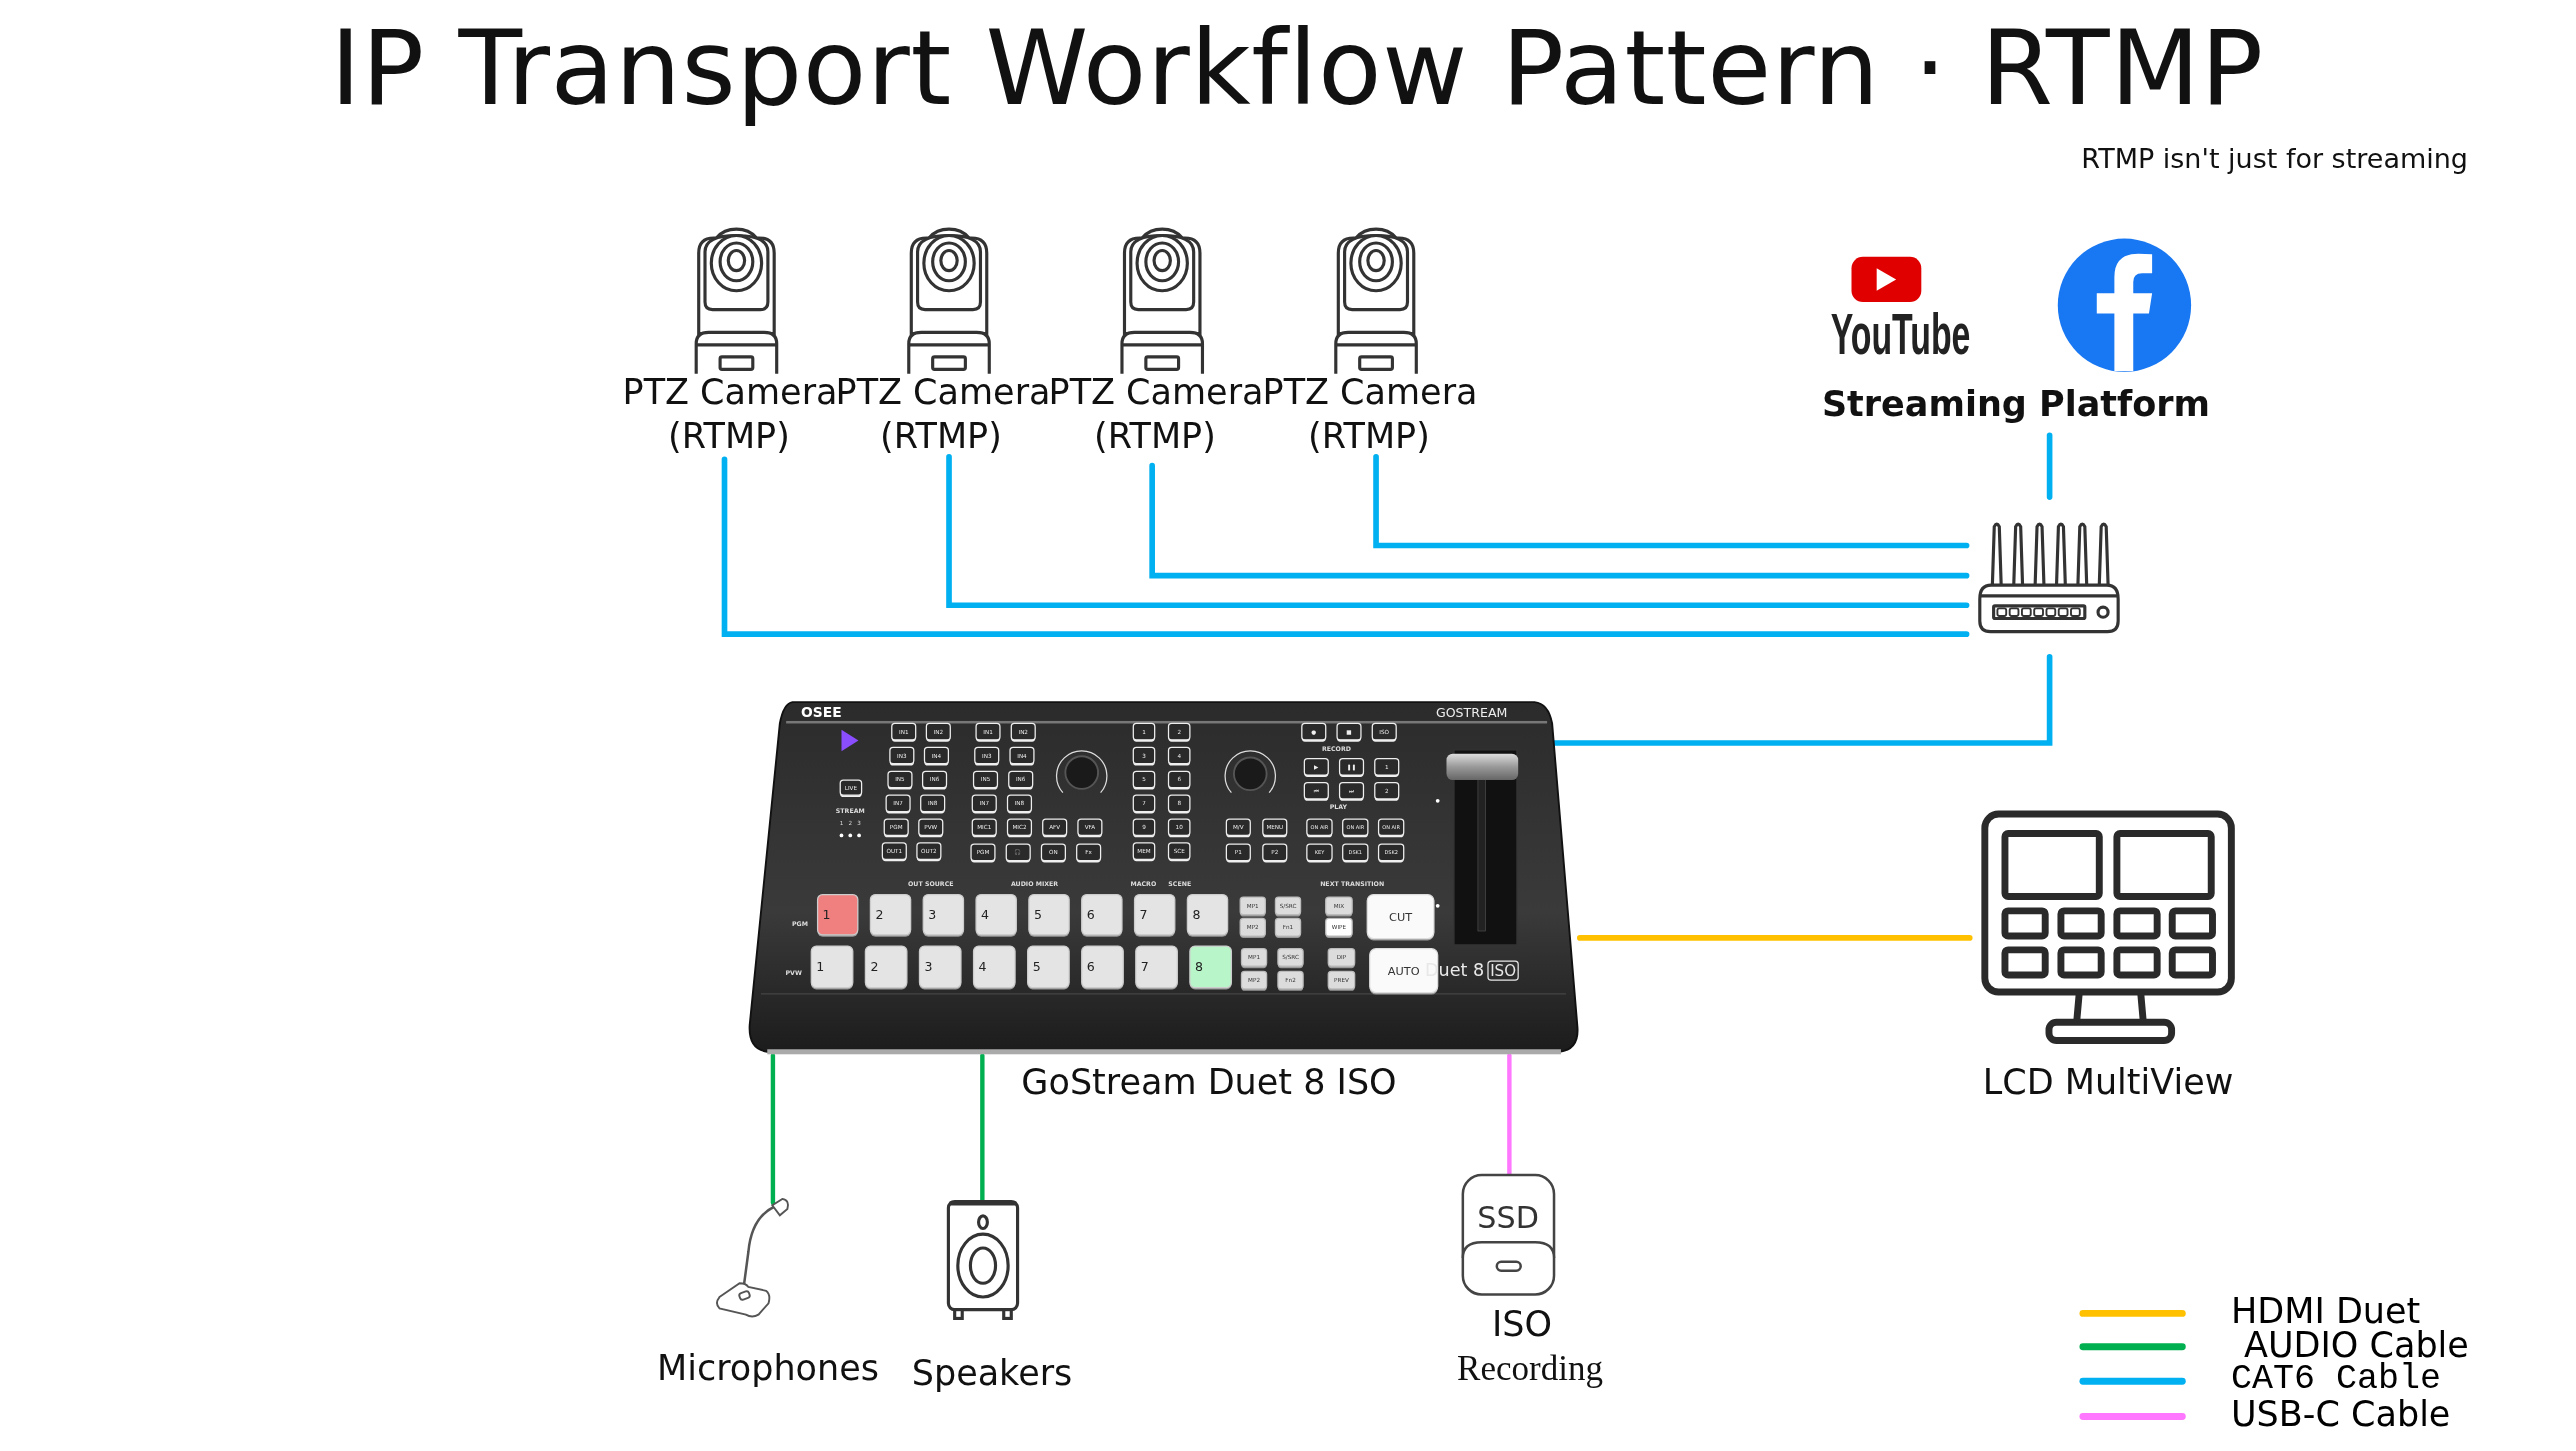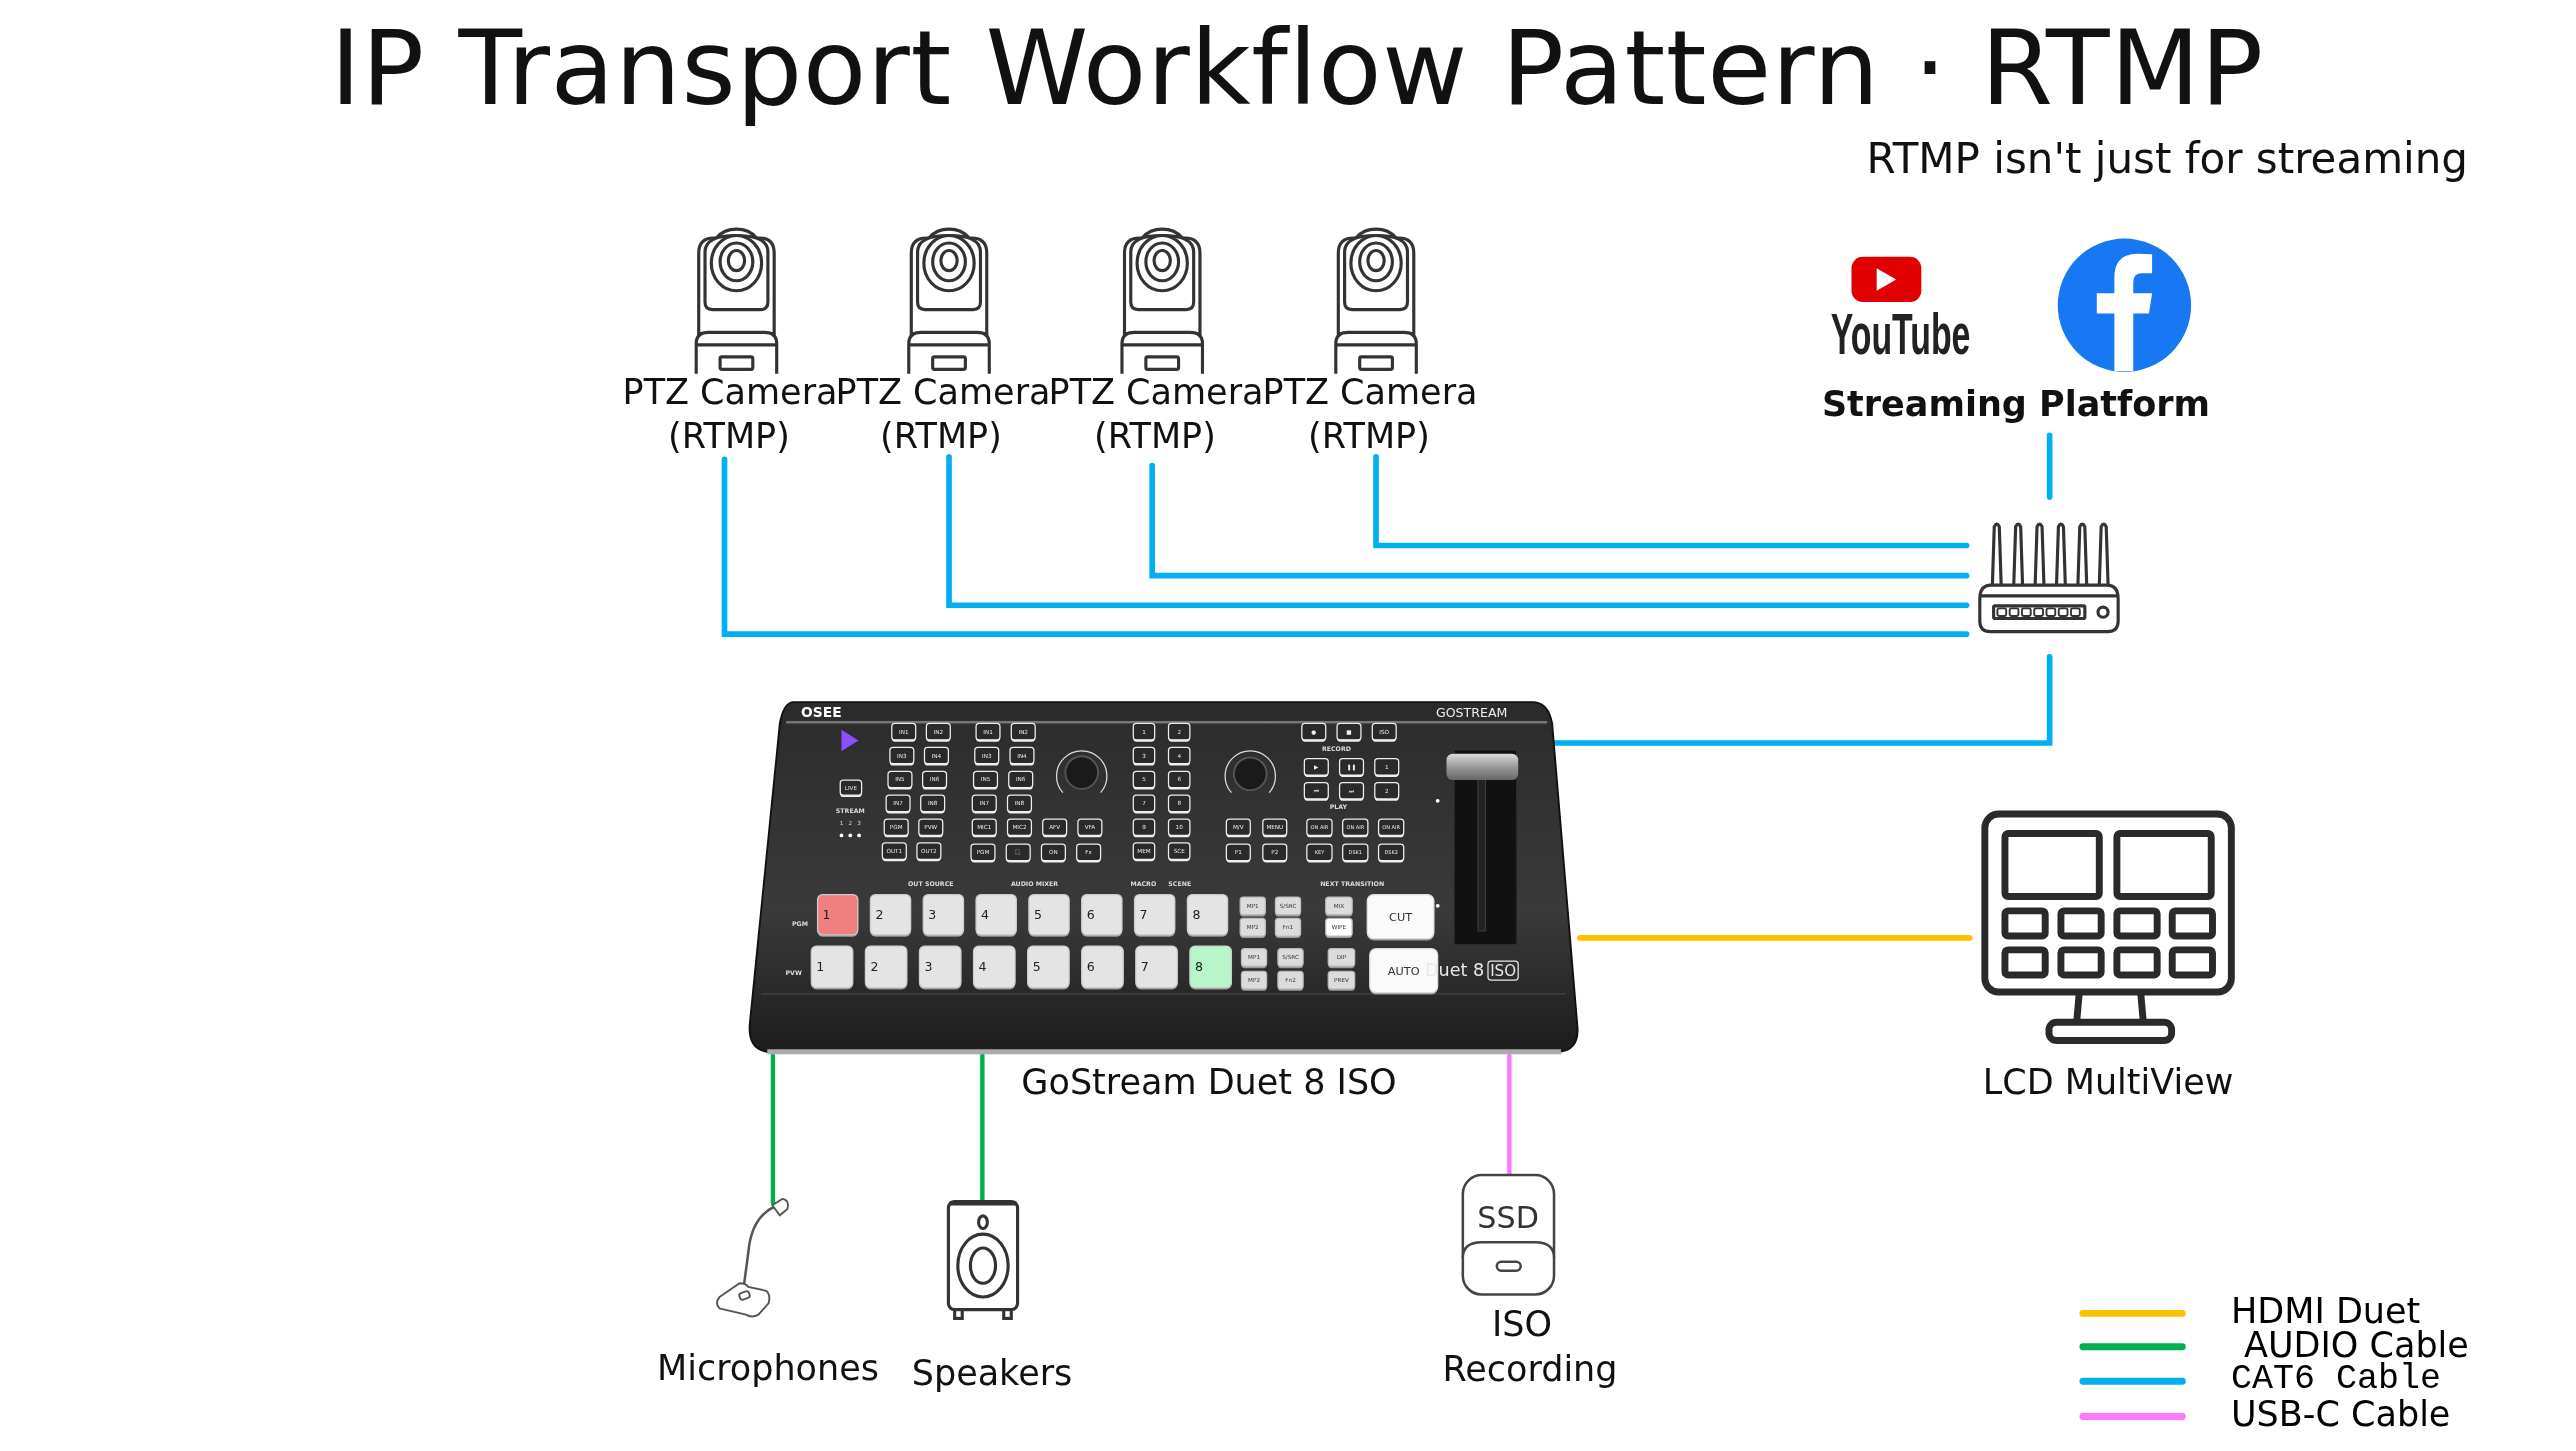--- a/index.html
+++ b/index.html
@@ -1,19 +1,19 @@
 <!DOCTYPE html>
 <html style="font-size:10px"><head>
 <meta charset="utf-8">
 <style>
   html, body { margin:0; padding:0; background:#ffffff; }
   body { width:2576px; height:1452px; position:relative; overflow:hidden; font-family:"DejaVu Sans", sans-serif; color:#111; }
   .abs { position:absolute; }
   .title { left:0; width:2594px; top:5px; text-align:center; font-size:104px; line-height:126px; font-family:"DejaVu Sans", sans-serif; letter-spacing:0.6px; color:#111; }
-  .subtitle { right:108px; top:137px; font-size:42px; line-height:44px; color:#111; }
+  .subtitle { right:108px; top:137px; font-size:27px; line-height:44px; color:#111; }
   .label { font-size:35px; line-height:44px; text-align:center; white-space:nowrap; color:#111; transform:translateX(-50%); }
   .legend-text { font-size:35px; line-height:34px; white-space:nowrap; color:#000; }
   svg.wires { position:absolute; left:0; top:0; }
 </style>
 </head>
 <body>
 
 <div class="abs title">IP Transport Workflow Pattern · RTMP</div>
 <div class="abs subtitle">RTMP isn't just for streaming</div>
 
@@ -673,21 +673,21 @@
     <div class="abs label" style="left: 1370px; top: 370px;">PTZ Camera</div>
     <div class="abs label" style="left: 1369px; top: 414px;">(RTMP)</div>
   </div>
 
 <div class="abs label" style="left:2016px; top:382px;font-weight:bold;">Streaming Platform</div>
 <div class="abs label" style="left:1209px; top:1060px;">GoStream Duet 8 ISO</div>
 <div class="abs label" style="left:2108px; top:1060px;text-align:right;">LCD MultiView</div>
 <div class="abs label" style="left:768px; top:1346px;">Microphones</div>
 <div class="abs label" style="left:992px; top:1351px;">Speakers</div>
 <div class="abs label" style="left:1522px; top:1302px;">ISO</div>
-<div class="abs label" style="left:1530px; top:1347px;">Recording</div>
+<div class="abs label" style="left:1530px; top:1347px;font-family:Liberation Serif, serif;">Recording</div>
 
 <div id="legend-texts">
     <div class="abs legend-text" style="left: 2231px; top: 1294px;">HDMI Duet</div>
     <div class="abs legend-text" style="left: 2231px; top: 1328px; margin-left: 13px;">AUDIO Cable</div>
     <div class="abs legend-text" style="left: 2231px; top: 1362px; font-family: Liberation Mono, monospace;">CAT6 Cable</div>
     <div class="abs legend-text" style="left: 2231px; top: 1397px;">USB-C Cable</div>
   </div>
 
 
 </body></html>

